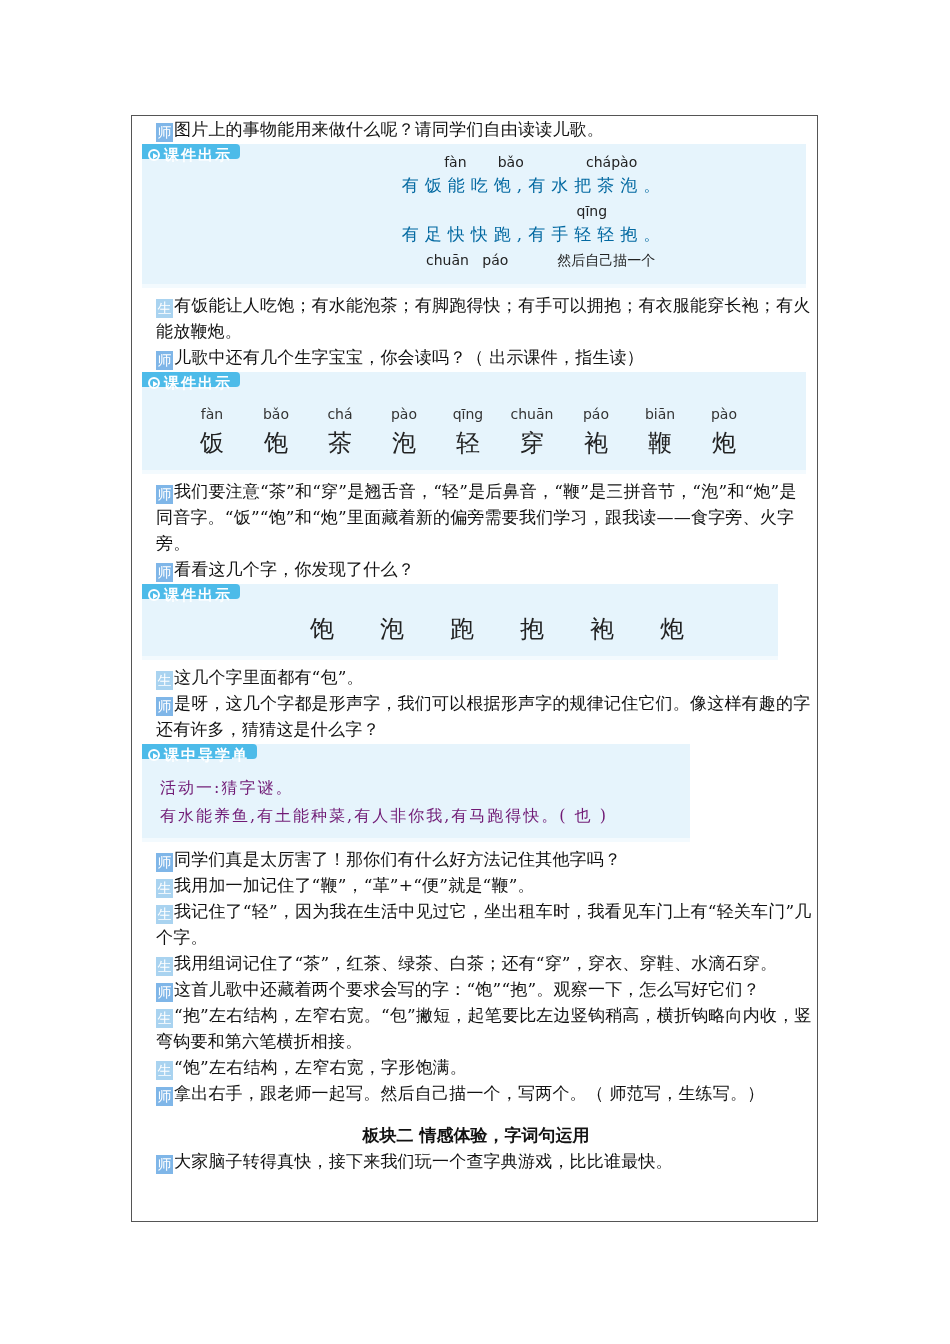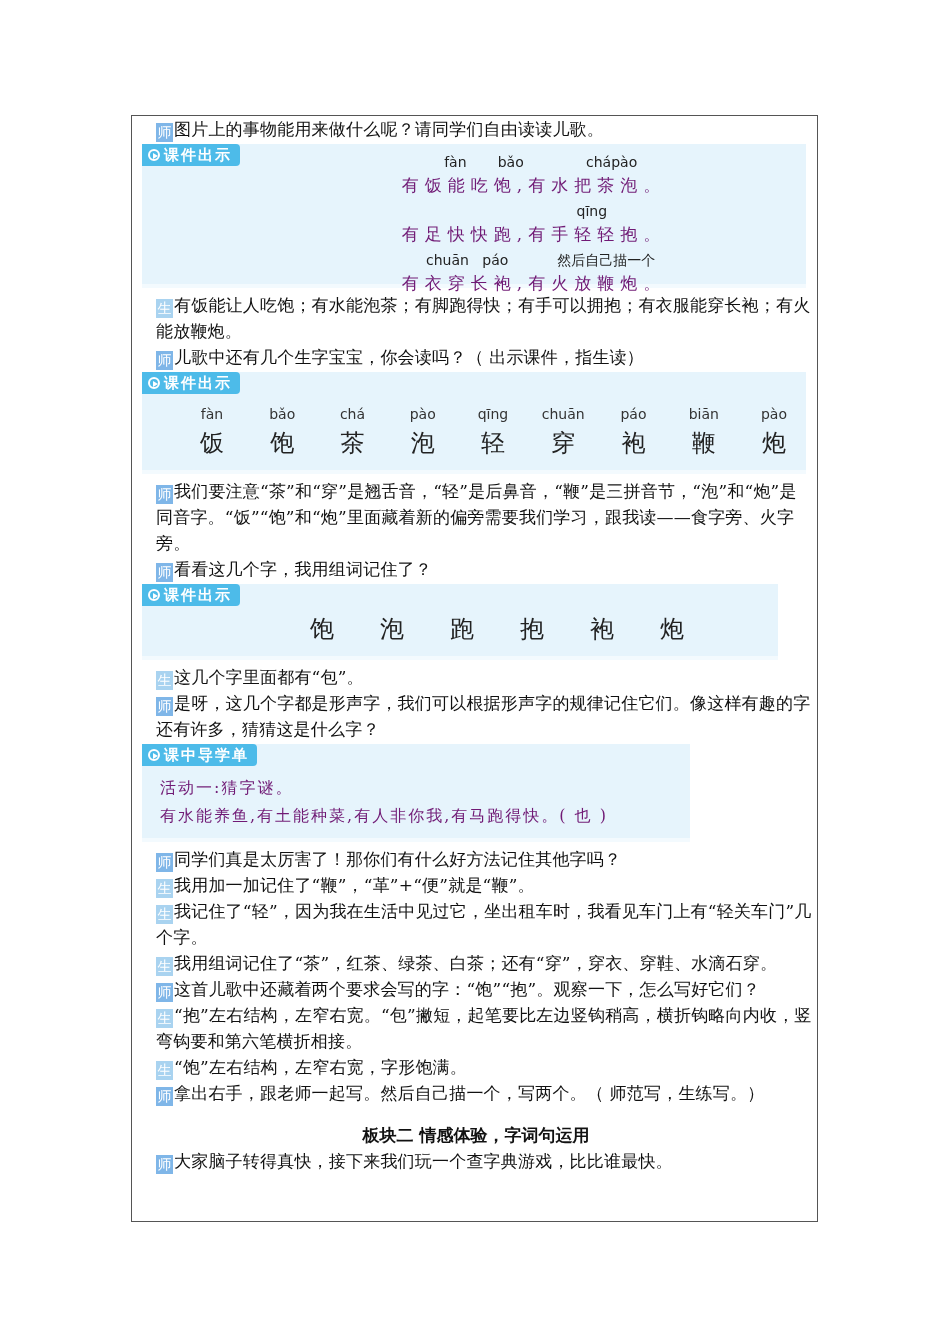--- a/index.html
+++ b/index.html
@@ -15,36 +15,36 @@
     text-align: center; color: #fff; vertical-align: -2px; margin-right: 1px;
     font-family: "DejaVu Sans", "Liberation Sans", sans-serif;
   }
   .tag.t { background: #7fb6e8; }
   .tag.s { background: #a9d3f0; }
   .banner {
     position: relative; background: #e6f4fc; margin: 2px 0 4px 2px;
     border-bottom: 4px solid #f3fafe;
   }
   .banner-label {
-    position: absolute; left: 0; top: 0; height: 22px; line-height: 22px;
+    position: absolute; left: 0; top: 0; height: 15px; line-height: 22px;
     background: #4dbbe9; color: #fff; font-size: 15px; padding: 0 8px 0 6px;
     border-radius: 0 4px 4px 0; font-family: "DejaVu Sans", "Liberation Sans", sans-serif;
     letter-spacing: 2px; font-weight: bold;
   }
   .play-icon {
     display: inline-block; width: 12px; height: 12px; border: 2px solid #fff; border-radius: 50%;
     box-sizing: border-box; position: relative; vertical-align: -1px; margin-right: 4px;
   }
   .play-icon::after {
     content: ""; position: absolute; left: 3px; top: 2px; border-left: 5px solid #fff;
     border-top: 3px solid transparent; border-bottom: 3px solid transparent;
   }
   .poem { text-align: center; padding: 8px 0 4px 17px; }
   .poem .py { font-family: "DejaVu Sans", "Liberation Sans", sans-serif; font-size: 14px; height: 20px; line-height: 20px; color: #222; white-space: pre; }
-  .poem .hz { font-size: 17px; height: 29px; line-height: 26px; letter-spacing: 6px; white-space: pre; color: #701a75; }
+  .poem .hz { font-size: 17px; height: 29px; line-height: 26px; letter-spacing: 6px; white-space: pre; color: #0369a1; }
   .chars-row { display: flex; padding: 34px 0 10px 50px; }
   .char-cell { width: 64px; text-align: center; }
   .char-cell .py { font-family: "DejaVu Sans", "Liberation Sans", sans-serif; font-size: 14px; color: #333; height: 20px; }
   .char-cell .hz { font-size: 24px; line-height: 34px; color: #222; }
   .big-row { display: flex; padding: 28px 0 10px 168px; }
   .big-row .hz { width: 70px; font-size: 24px; line-height: 34px; color: #222; }
   .riddle { padding: 30px 0 8px 18px; font-size: 16px; line-height: 28px; color: #701a75; letter-spacing: 2px; }
   .section-title { text-align: center; font-weight: bold; font-family: "DejaVu Sans", "Liberation Sans", sans-serif; font-size: 17px; line-height: 26px; margin-top: 16px; }
 </style>
 </head>
@@ -56,30 +56,29 @@
     <div class="line"><span class="tag t">师</span><span>图片上的事物能用来做什么呢？请同学们自由读读儿歌。</span></div>
 
     <div class="banner" style="width:664px;height:140px;">
       <div class="banner-label"><span class="play-icon"></span><span>课件出示</span></div>
       <div class="poem" style="padding-left:120px;">
         <div class="py">   fàn       bǎo              chápào</div>
         <div class="hz">有饭能吃饱,有水把茶泡。</div>
         <div class="py">                          qīng</div>
         <div class="hz">有足快快跑,有手轻轻抱。</div>
         <div class="py">   chuān   páo           然后自己描一个</div>
-        <div class="hz">有衣穿长袍,有火放鞭炮。</div>
       </div>
     </div>
 
     <div class="line"><span class="tag s">生</span><span>有饭能让人吃饱；有水能泡茶；有脚跑得快；有手可以拥抱；有衣服能穿长袍；有火能放鞭炮。</span></div>
     <div class="line"><span class="tag t">师</span><span>儿歌中还有几个生字宝宝，你会读吗？（ 出示课件，指生读）</span></div>
 
     <div class="banner" style="width:664px;">
       <div class="banner-label"><span class="play-icon"></span><span>课件出示</span></div>
-      <div class="chars-row" style="padding-left:38px;justify-content:space-between;">
+      <div class="chars-row" style="padding-left:38px;">
         <div class="char-cell">
             <div class="py">fàn</div>
             <div class="hz">饭</div>
           </div>
         <div class="char-cell">
             <div class="py">bǎo</div>
             <div class="hz">饱</div>
           </div>
         <div class="char-cell">
             <div class="py">chá</div>
@@ -106,21 +105,21 @@
             <div class="hz">鞭</div>
           </div>
         <div class="char-cell">
             <div class="py">pào</div>
             <div class="hz">炮</div>
           </div>
       </div>
     </div>
 
     <div class="line"><span class="tag t">师</span><span>我们要注意“茶”和“穿”是翘舌音，“轻”是后鼻音，“鞭”是三拼音节，“泡”和“炮”是同音字。“饭”“饱”和“炮”里面藏着新的偏旁需要我们学习，跟我读——食字旁、火字旁。</span></div>
-    <div class="line"><span class="tag t">师</span><span>看看这几个字，我用组词记住了？</span></div>
+    <div class="line"><span class="tag t">师</span><span>看看这几个字，你发现了什么？</span></div>
 
     <div class="banner" style="width:636px;">
       <div class="banner-label"><span class="play-icon"></span><span>课件出示</span></div>
       <div class="big-row">
         <div class="hz">饱</div>
         <div class="hz">泡</div>
         <div class="hz">跑</div>
         <div class="hz">抱</div>
         <div class="hz">袍</div>
         <div class="hz">炮</div>

